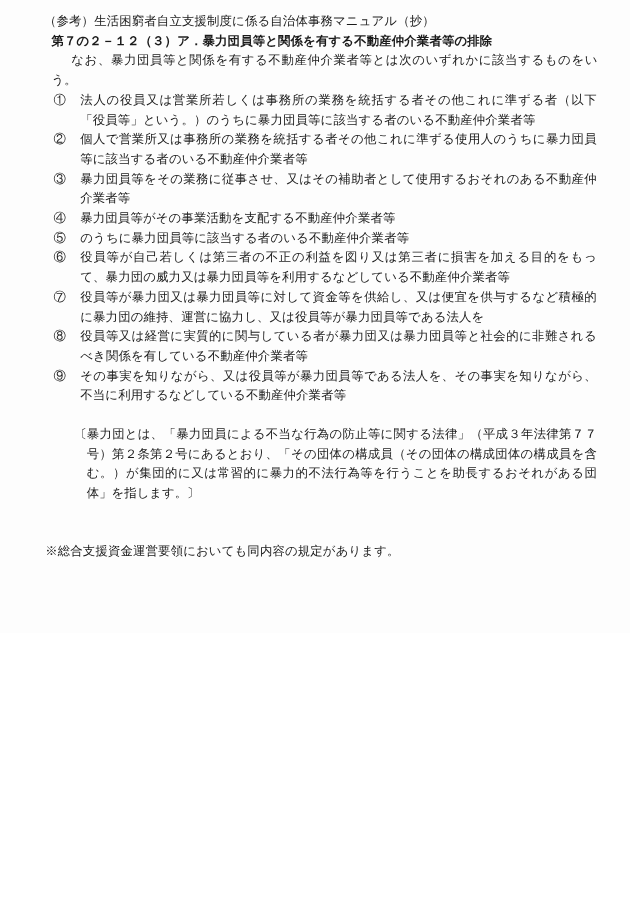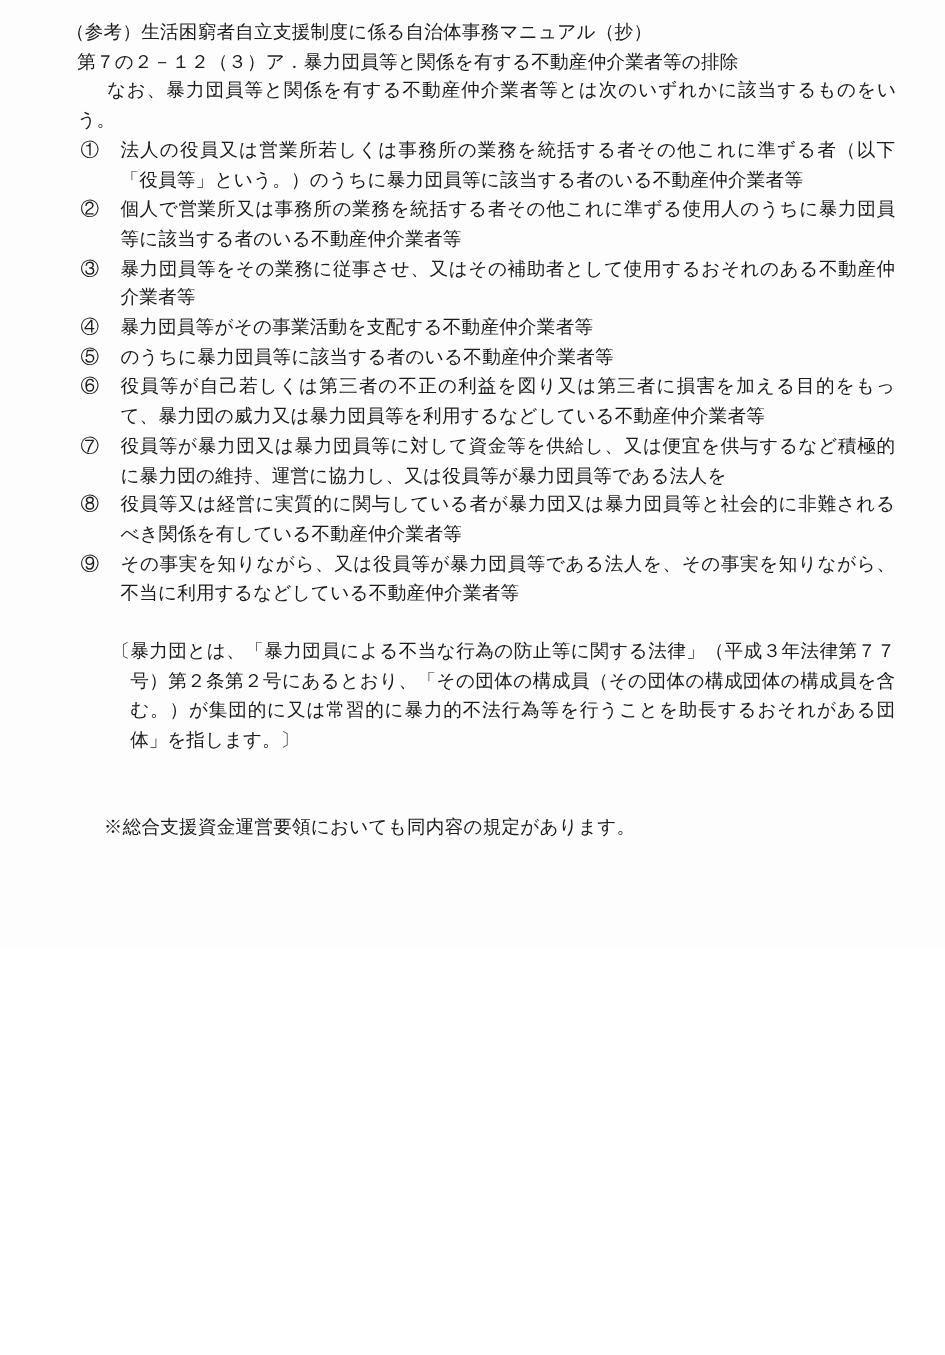--- a/index.html
+++ b/index.html
@@ -41,20 +41,21 @@
     word-break: break-all;
     margin: 0;
   }
   
   .ref-line {
     text-indent: 0;
   }
   
   .section-heading {
     text-indent: 0.6em;
+    font-weight: bold;
   }
   
   .para {
     text-indent: 2em;
     padding-left: 0.6em;
     padding-right: 0.2em;
   }
   .para.sub {
     text-indent: 1.6em;
   }
@@ -98,21 +99,20 @@
     font-size: 12.4px;
     line-height: 19.7px;
     text-align: justify;
     text-justify: inter-character;
     word-break: break-all;
   }
   
   .note-row {
     margin-top: 38px;
     padding-left: 0.1em;
-    margin-left: 24px;
   }
   
   .footer {
     position: absolute;
     left: 0;
     top: 664px;
     width: 630px;
     text-align: left;
     font-size: 15px;
     letter-spacing: 0.4px;

